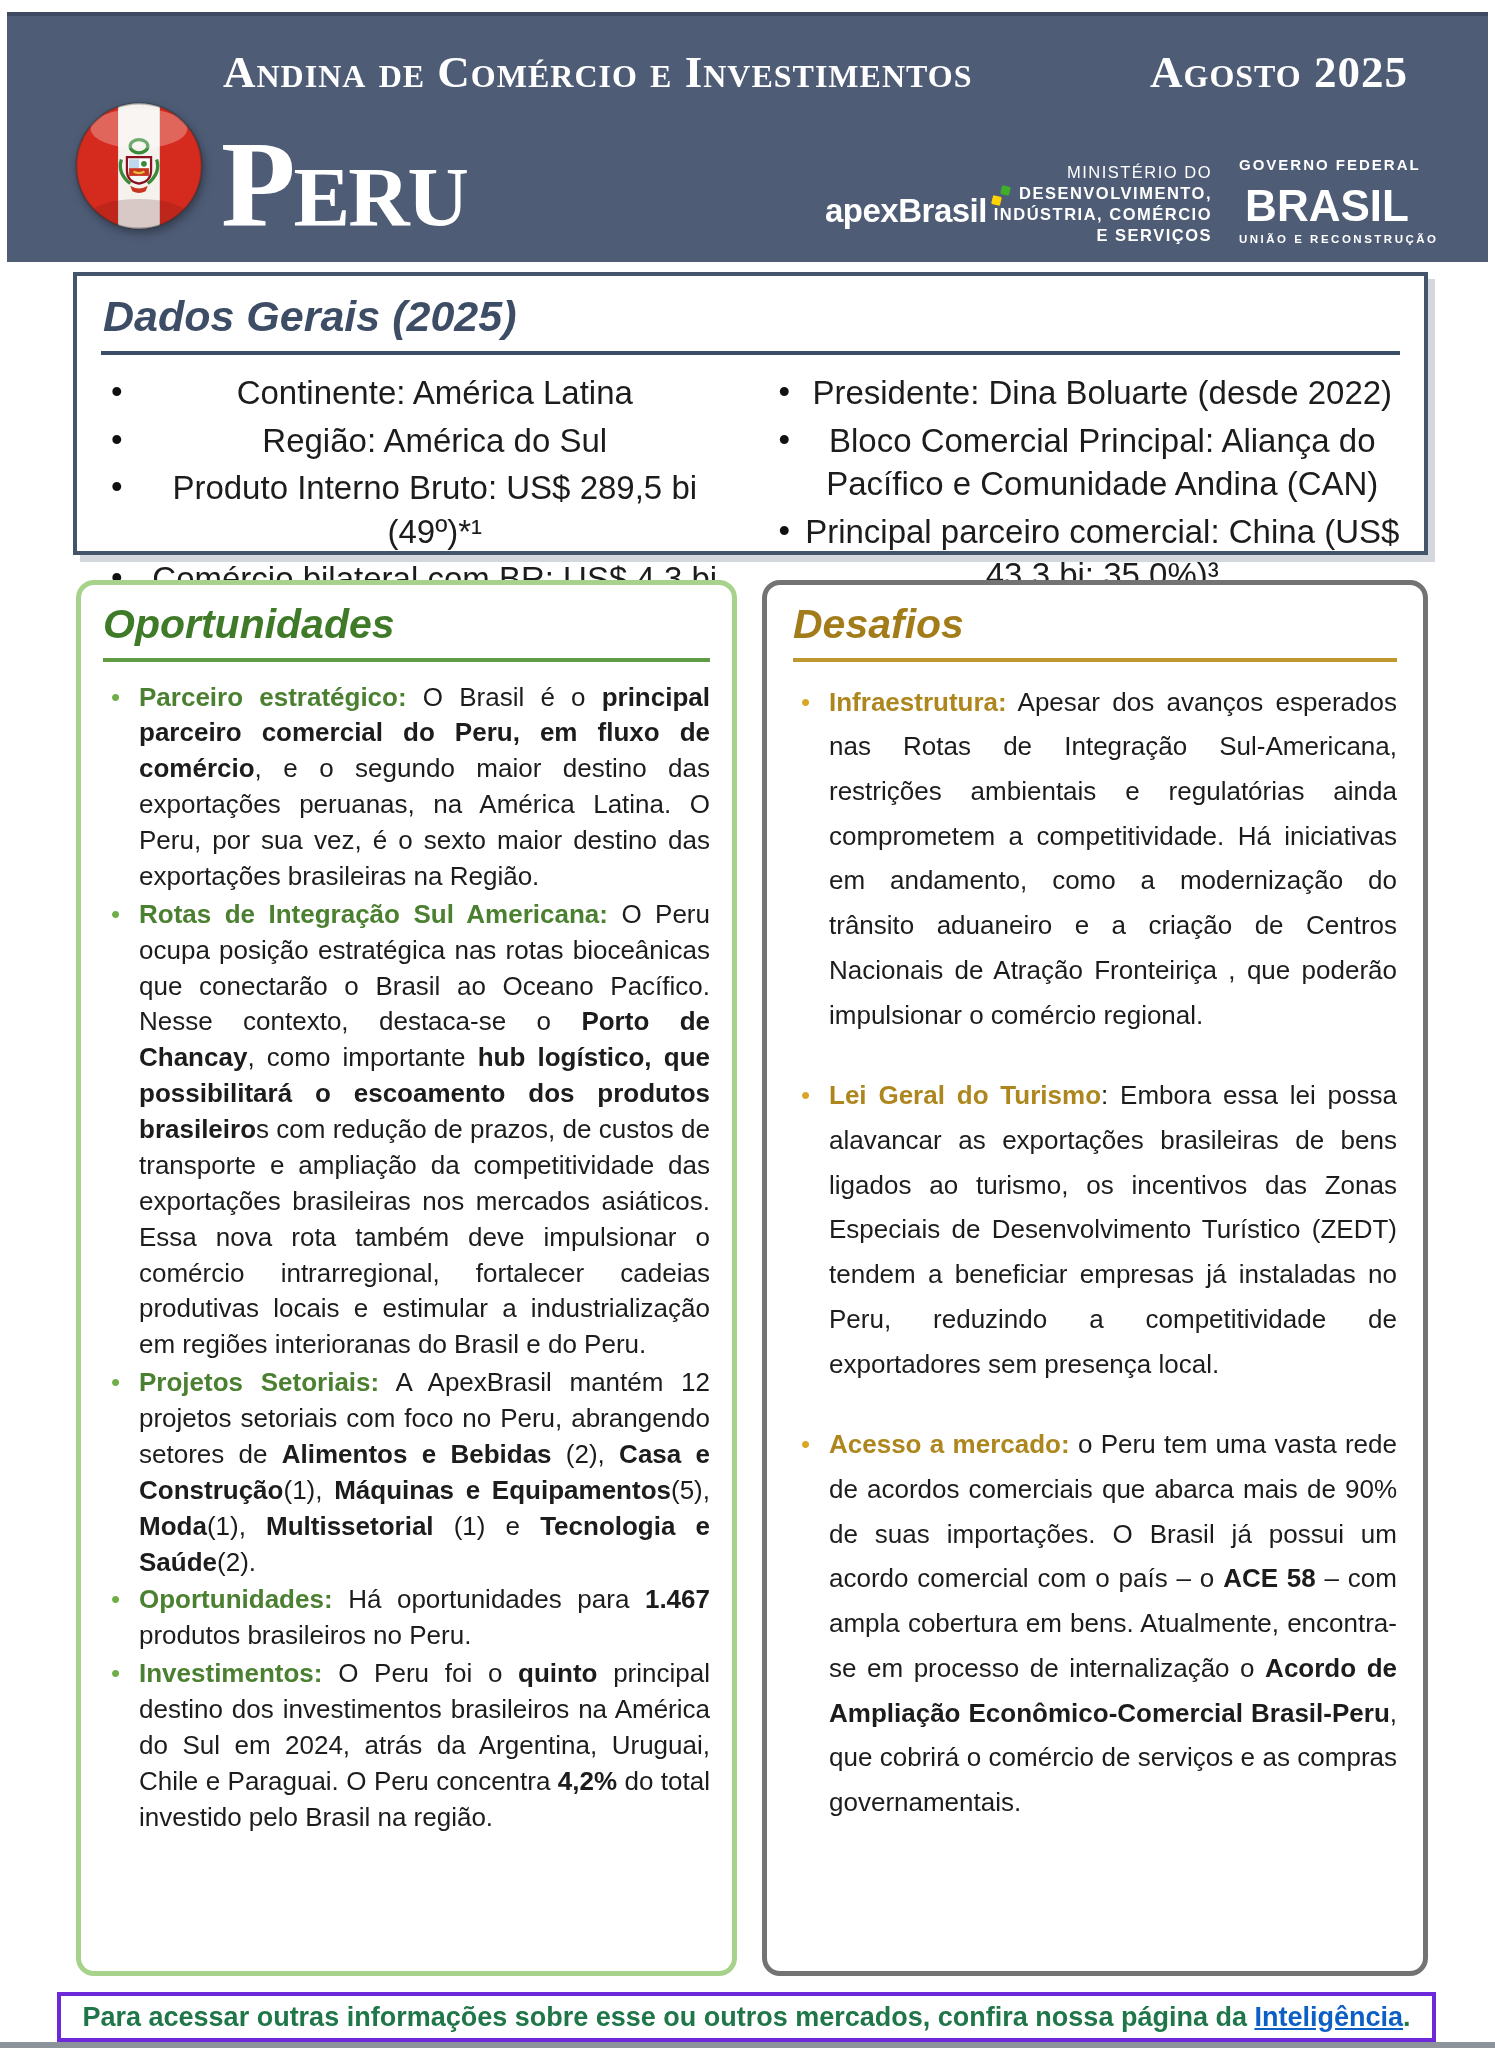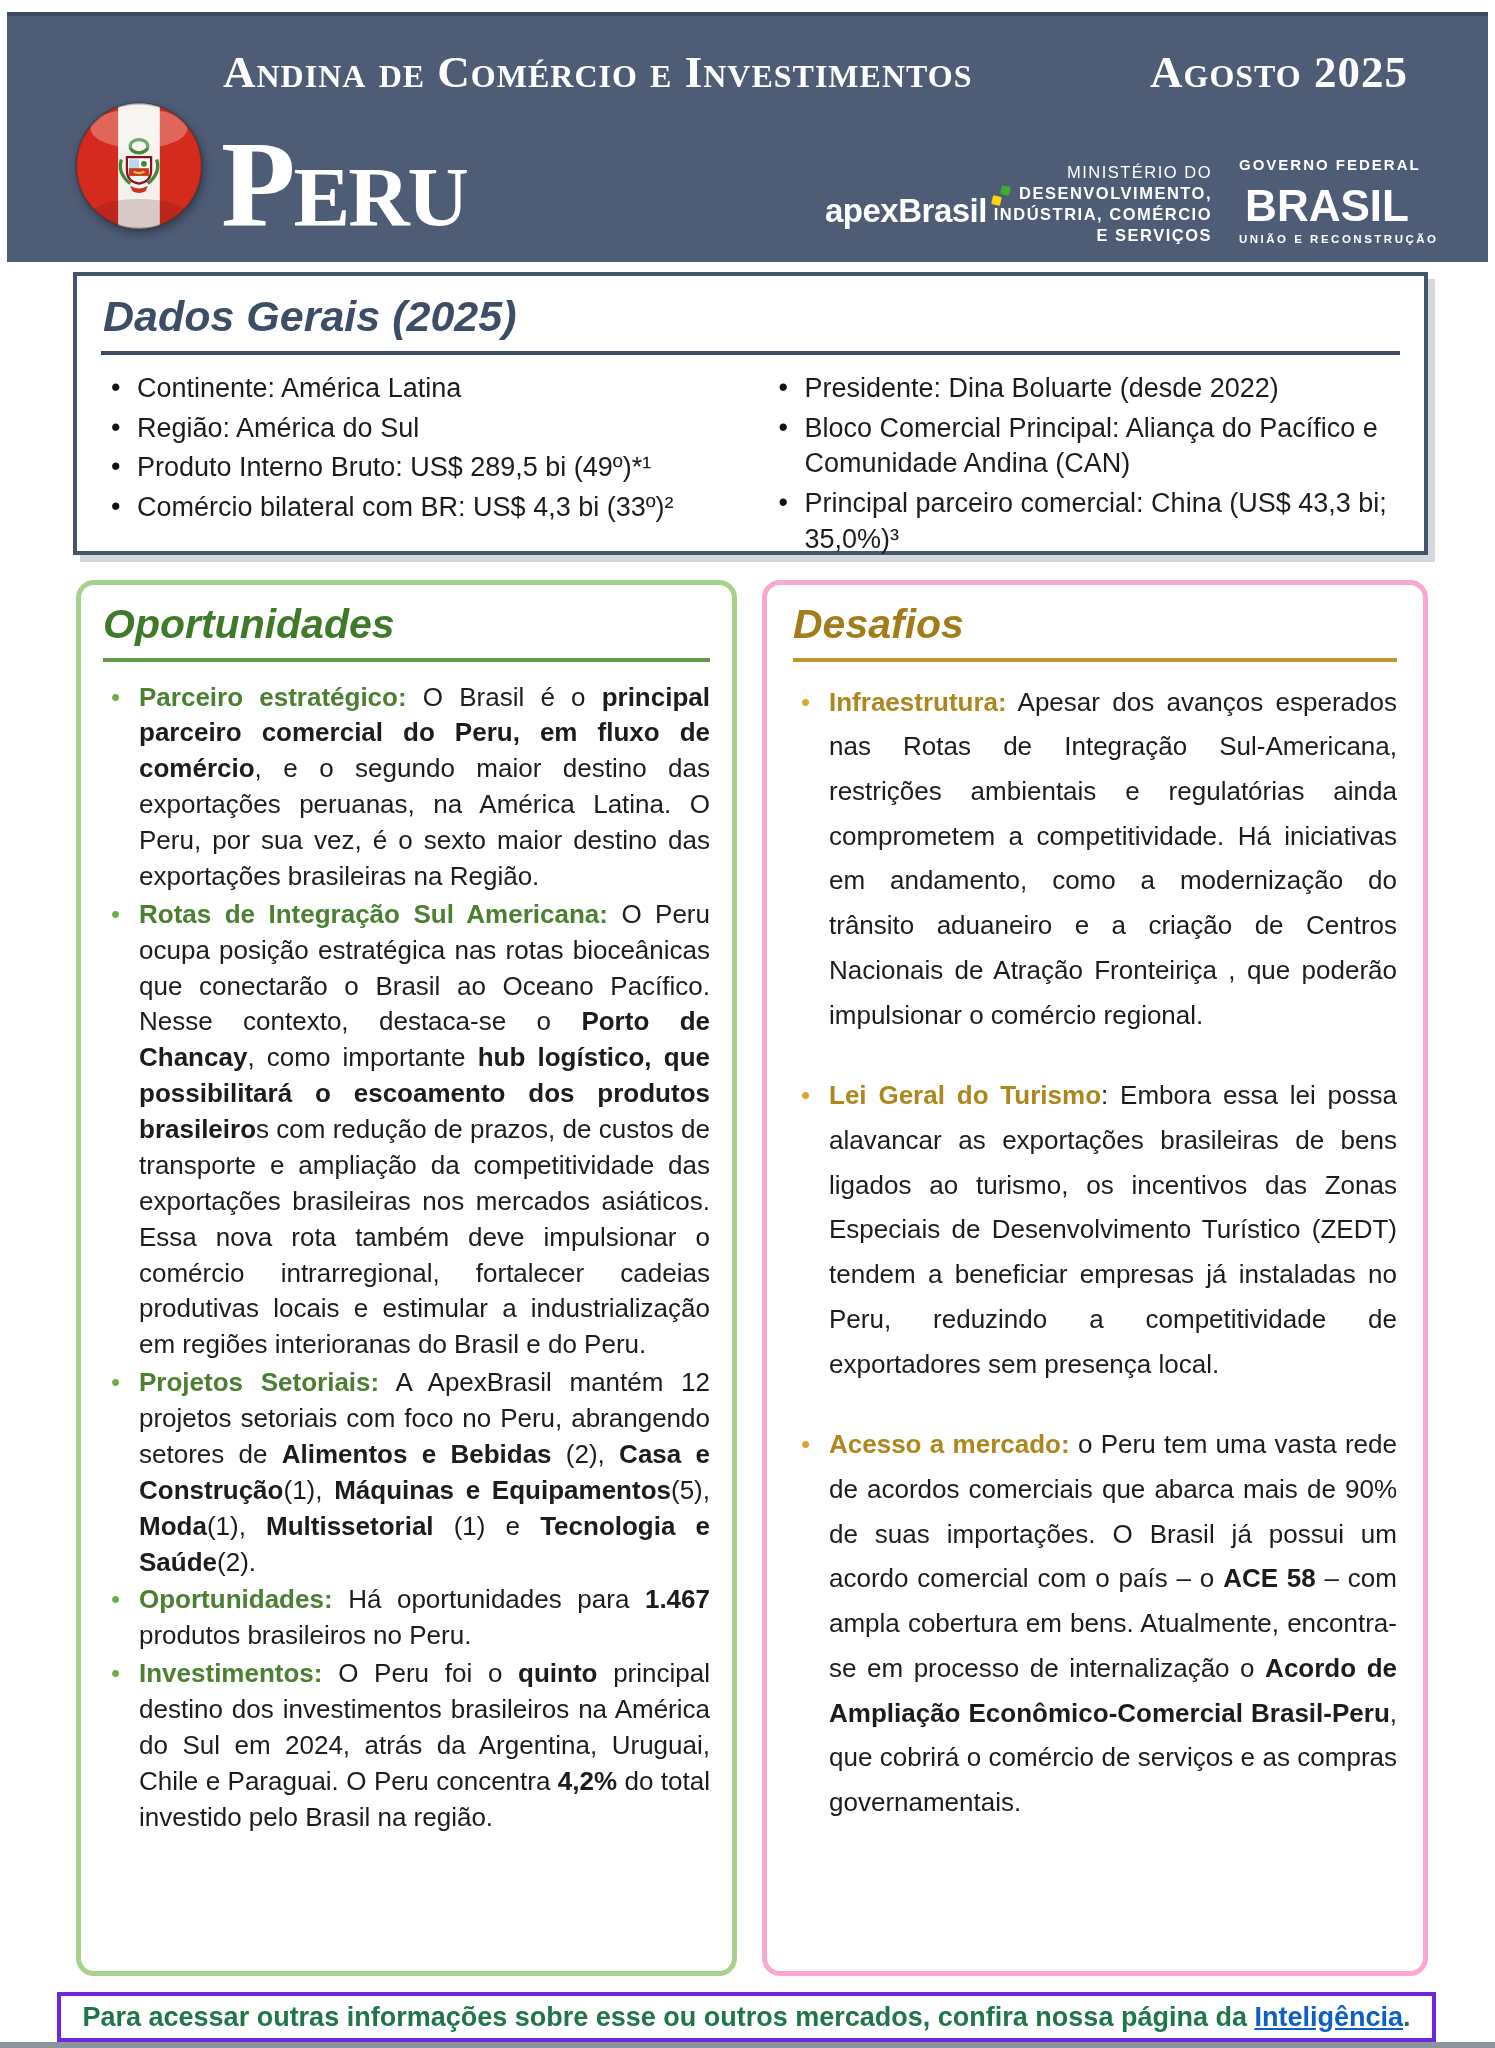--- a/index.html
+++ b/index.html
@@ -53,27 +53,27 @@
   .dados-title{
     margin:2px 0 0 2px;font-style:italic;font-weight:700;font-size:43px;color:#3e4d66;
   }
   .rule{height:4px;border:0;margin:0;}
   .rule-dados{background:#3e4d66;margin-top:10px;}
   .dados-cols{display:flex;gap:36px;margin-top:16px;}
   .dados-cols ul{flex:1 1 50%;}
   ul.blist,ul.rlist{list-style:none;margin:0;padding:0;}
   ul.blist li{
     position:relative;padding-left:36px;margin-bottom:4px;
-    font-size:27px;line-height:1.32;
+    font-size:33px;line-height:1.32;text-align:center;
   }
   ul.blist li::before{content:"•";position:absolute;left:10px;top:-1px;color:#111;}
   
   .opp,.des{position:absolute;top:580px;box-sizing:border-box;background:#fff;border-radius:18px;}
   .opp{left:76px;width:661px;height:1396px;border:5px solid #a6d28b;padding:12px 22px;}
-  .des{left:762px;width:666px;height:1396px;border:5px solid #f9a8d4;padding:12px 26px;}
+  .des{left:762px;width:666px;height:1396px;border:5px solid #737373;padding:12px 26px;}
   .box-title{margin:4px 0 0 0;font-style:italic;font-weight:700;font-size:41px;}
   .opp .box-title{color:#3e7a27;}
   .des .box-title{color:#a37c1a;}
   .rule-opp{background:#5f9c44;margin:10px 0 18px 0;height:3.5px;}
   .rule-des{background:#bf9730;margin:10px 0 18px 0;height:3.5px;}
   ul.rlist li{
     position:relative;padding-left:36px;font-size:26px;text-align:justify;color:#1c1c1c;
   }
   .opp ul.rlist li{line-height:1.38;margin-bottom:2px;}
   .des ul.rlist li{line-height:1.72;}

